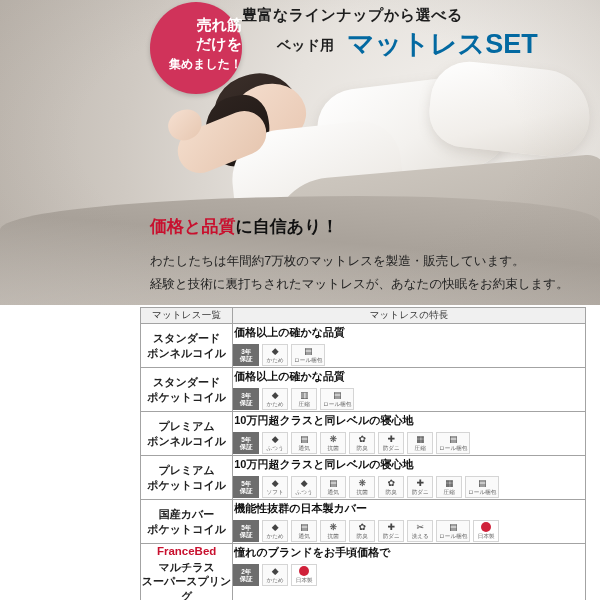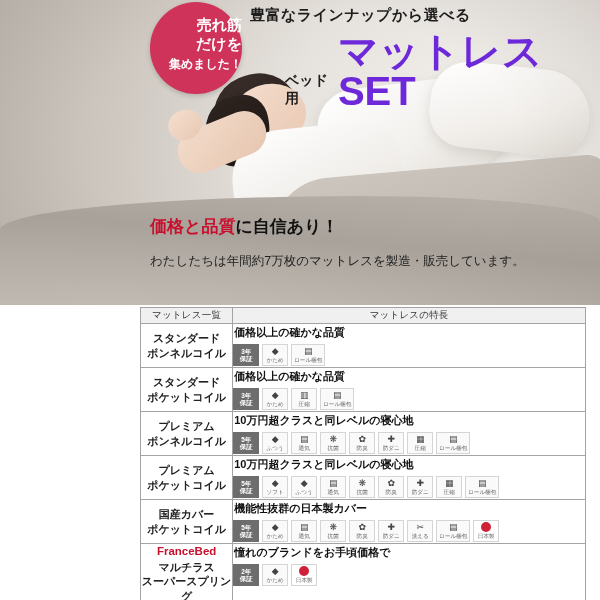--- a/index.html
+++ b/index.html
@@ -95,27 +95,27 @@
     position:absolute;left:150px;top:2px;width:92px;height:92px;
     background:#d0335a;border-radius:50%;
     color:#fff;text-align:right;
     box-shadow:0 2px 5px rgba(0,0,0,.18);
   }
   .badge span{display:block;font-weight:bold;line-height:1.25;}
   .badge .b1{font-size:15px;padding-top:14px;}
   .badge .b2{font-size:15px;}
   .badge .b3{font-size:12px;margin-top:3px;}
 
-  .hero-head{position:absolute;left:250px;top:6px;}
+  .hero-head{position:absolute;left:242px;top:6px;}
   .hero-sub{
     font-size:15px;color:#1d1d1d;font-weight:bold;letter-spacing:.5px;
   }
   .hero-title-row{display:flex;align-items:flex-end;margin-top:6px;}
   .hero-title-s{font-size:14px;font-weight:bold;color:#1d1d1d;letter-spacing:0px;padding-bottom:3px;margin-left:35px;}
-  .hero-title-l{font-size:40px;font-weight:bold;color:#6d28d9;letter-spacing:0px;line-height:1;}
+  .hero-title-l{font-size:27px;font-weight:bold;color:#0369a1;letter-spacing:0px;line-height:1;margin-left:13px;}
 
   
   .lead{position:absolute;left:0;top:215px;width:600px;padding-left:150px;box-sizing:border-box;}
   .lead-title{font-size:17px;font-weight:bold;color:#111;margin-bottom:12px;}
   .lead-title em{font-style:normal;color:#c8102e;}
   .lead-p{font-size:12.5px;color:#222;line-height:1.85;}
 
   
   .tbl{position:absolute;left:140px;top:307px;width:446px;border-collapse:collapse;font-size:11px;}
   .tbl th,.tbl td{border:1px solid #a3a3a3;padding:0;}
@@ -178,20 +178,21 @@
         <div class="hero-title-l">マットレスSET</div>
       </div>
     </div>
   </div>
 
   <div class="lead">
     <div class="lead-title">
       <em>価格と品質</em><span>に自信あり！</span>
     </div>
     <div class="lead-p">わたしたちは年間約7万枚のマットレスを製造・販売しています。</div>
+    <div class="lead-p">経験と技術に裏打ちされたマットレスが、あなたの快眠をお約束します。</div>
   </div>
 
   <table class="tbl">
     <thead>
       <tr>
         <th class="th-name">マットレス一覧</th>
         <th class="th-feat">マットレスの特長</th>
       </tr>
     </thead>
     <tbody id="tbody">

